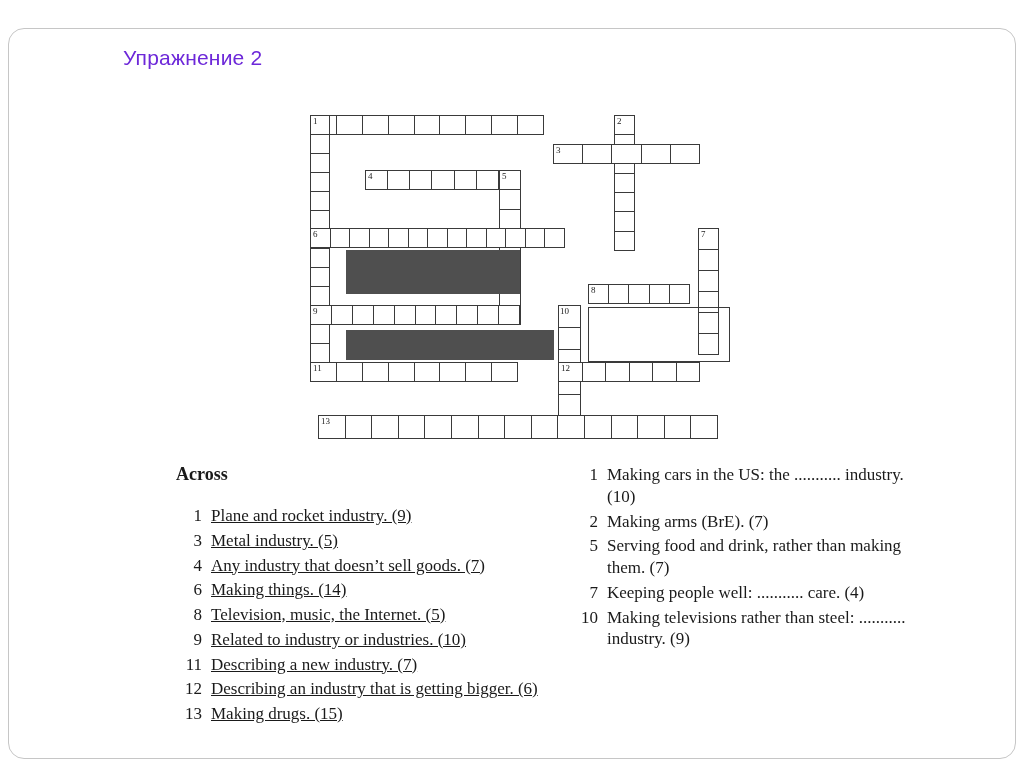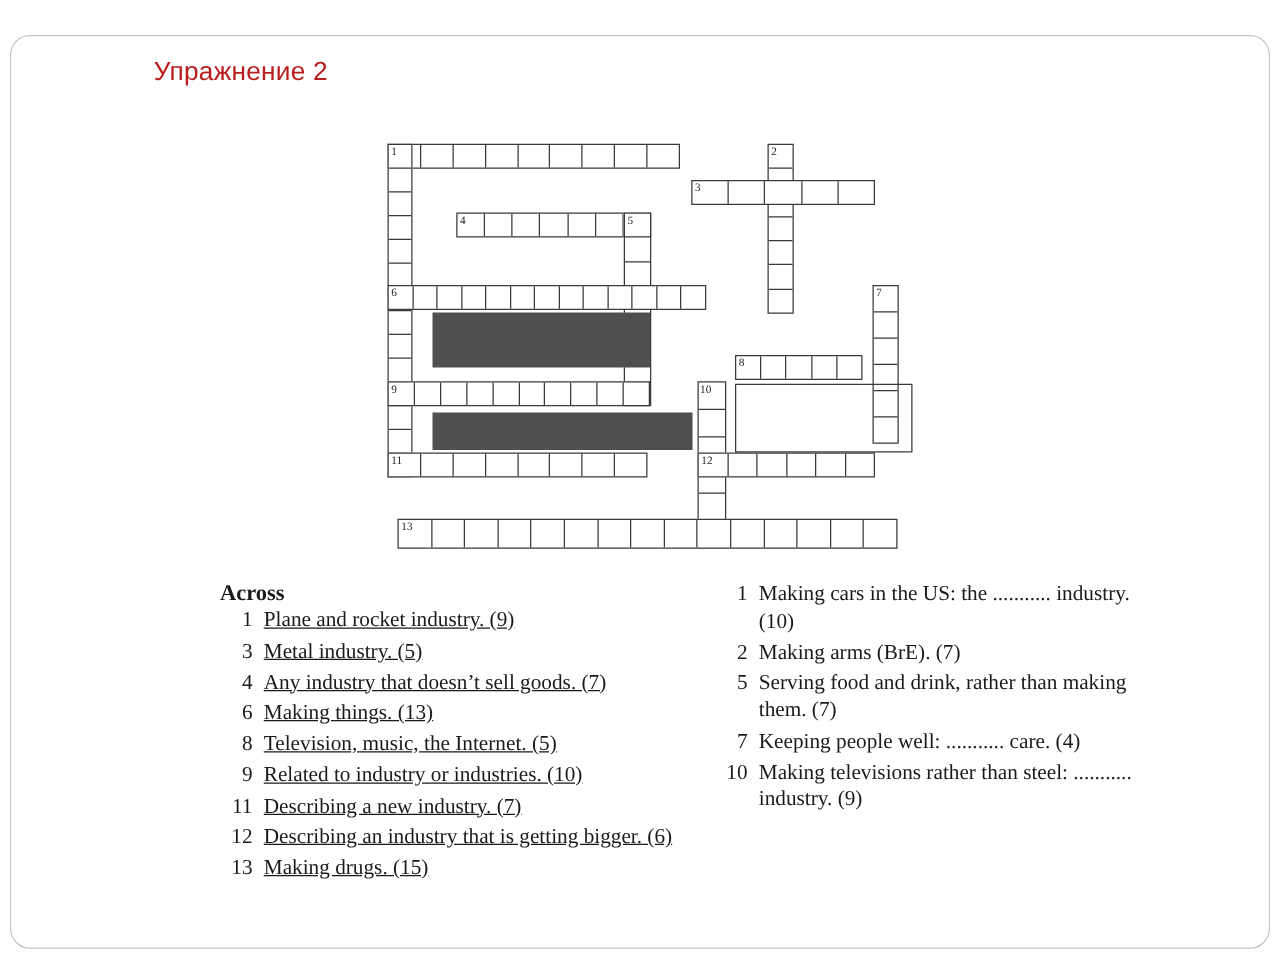--- a/index.html
+++ b/index.html
@@ -7,40 +7,40 @@
     width:1024px;height:767px;position:relative;overflow:hidden;
     background:#ffffff;font-family:"Liberation Serif", serif;
   }
   .slide-card{
     position:absolute;left:8px;top:28px;right:8px;bottom:8px;
     background:#ffffff;border:1px solid #c6c6c6;border-radius:16px;
   }
   .slide-title{
     position:absolute;left:123px;top:46px;
     font-family:"Liberation Sans", sans-serif;
-    font-size:21px;color:#b91c1c;letter-spacing:.2px;
+    font-size:21px;color:#6d28d9;letter-spacing:.2px;
   }
   .grid-layer{position:absolute;left:0;top:0;width:1024px;height:767px;}
   .run{
     position:absolute;display:flex;box-sizing:border-box;
     border:1px solid #3a3a3a;background:#ffffff;
   }
   .run.across{flex-direction:row;}
   .run.down{flex-direction:column;}
   .run .cell{flex:1;}
   .run.across .cell + .cell{border-left:1px solid #3a3a3a;}
   .run.down  .cell + .cell{border-top:1px solid #3a3a3a;}
   .shade{position:absolute;background:#4f4f4f;}
   .outline-box{position:absolute;border:1px solid #3a3a3a;box-sizing:border-box;}
   .grid-label{
     position:absolute;font-size:9px;line-height:1;color:#222;
     font-family:"Liberation Serif", serif;z-index:5;
   }
   .clues{position:absolute;color:#1a1a1a;}
-  .clue-header{font-weight:bold;font-size:18px;margin-bottom:0;}
+  .clue-header{font-weight:bold;font-size:18px;margin-bottom:20px;}
   .clue-row{display:flex;margin-bottom:3px;font-size:17px;line-height:1.28;}
   .clue-num{flex:none;text-align:right;margin-right:9px;}
   .clues-across .clue-num{width:26px;}
   .clues-down   .clue-num{width:22px;}
   .clues-across .clue-text{width:350px;text-decoration:underline;}
   .clues-down   .clue-text{width:305px;}
 </style>
 </head>
 <body>
 
@@ -224,21 +224,21 @@
       <div class="clue-row">
         <span class="clue-num">3</span>
         <span class="clue-text">Metal industry. (5)</span>
       </div>
       <div class="clue-row">
         <span class="clue-num">4</span>
         <span class="clue-text">Any industry that doesn’t sell goods. (7)</span>
       </div>
       <div class="clue-row">
         <span class="clue-num">6</span>
-        <span class="clue-text">Making things. (13)</span>
+        <span class="clue-text">Making things. (14)</span>
       </div>
       <div class="clue-row">
         <span class="clue-num">8</span>
         <span class="clue-text">Television, music, the Internet. (5)</span>
       </div>
       <div class="clue-row">
         <span class="clue-num">9</span>
         <span class="clue-text">Related to industry or industries. (10)</span>
       </div>
       <div class="clue-row">

